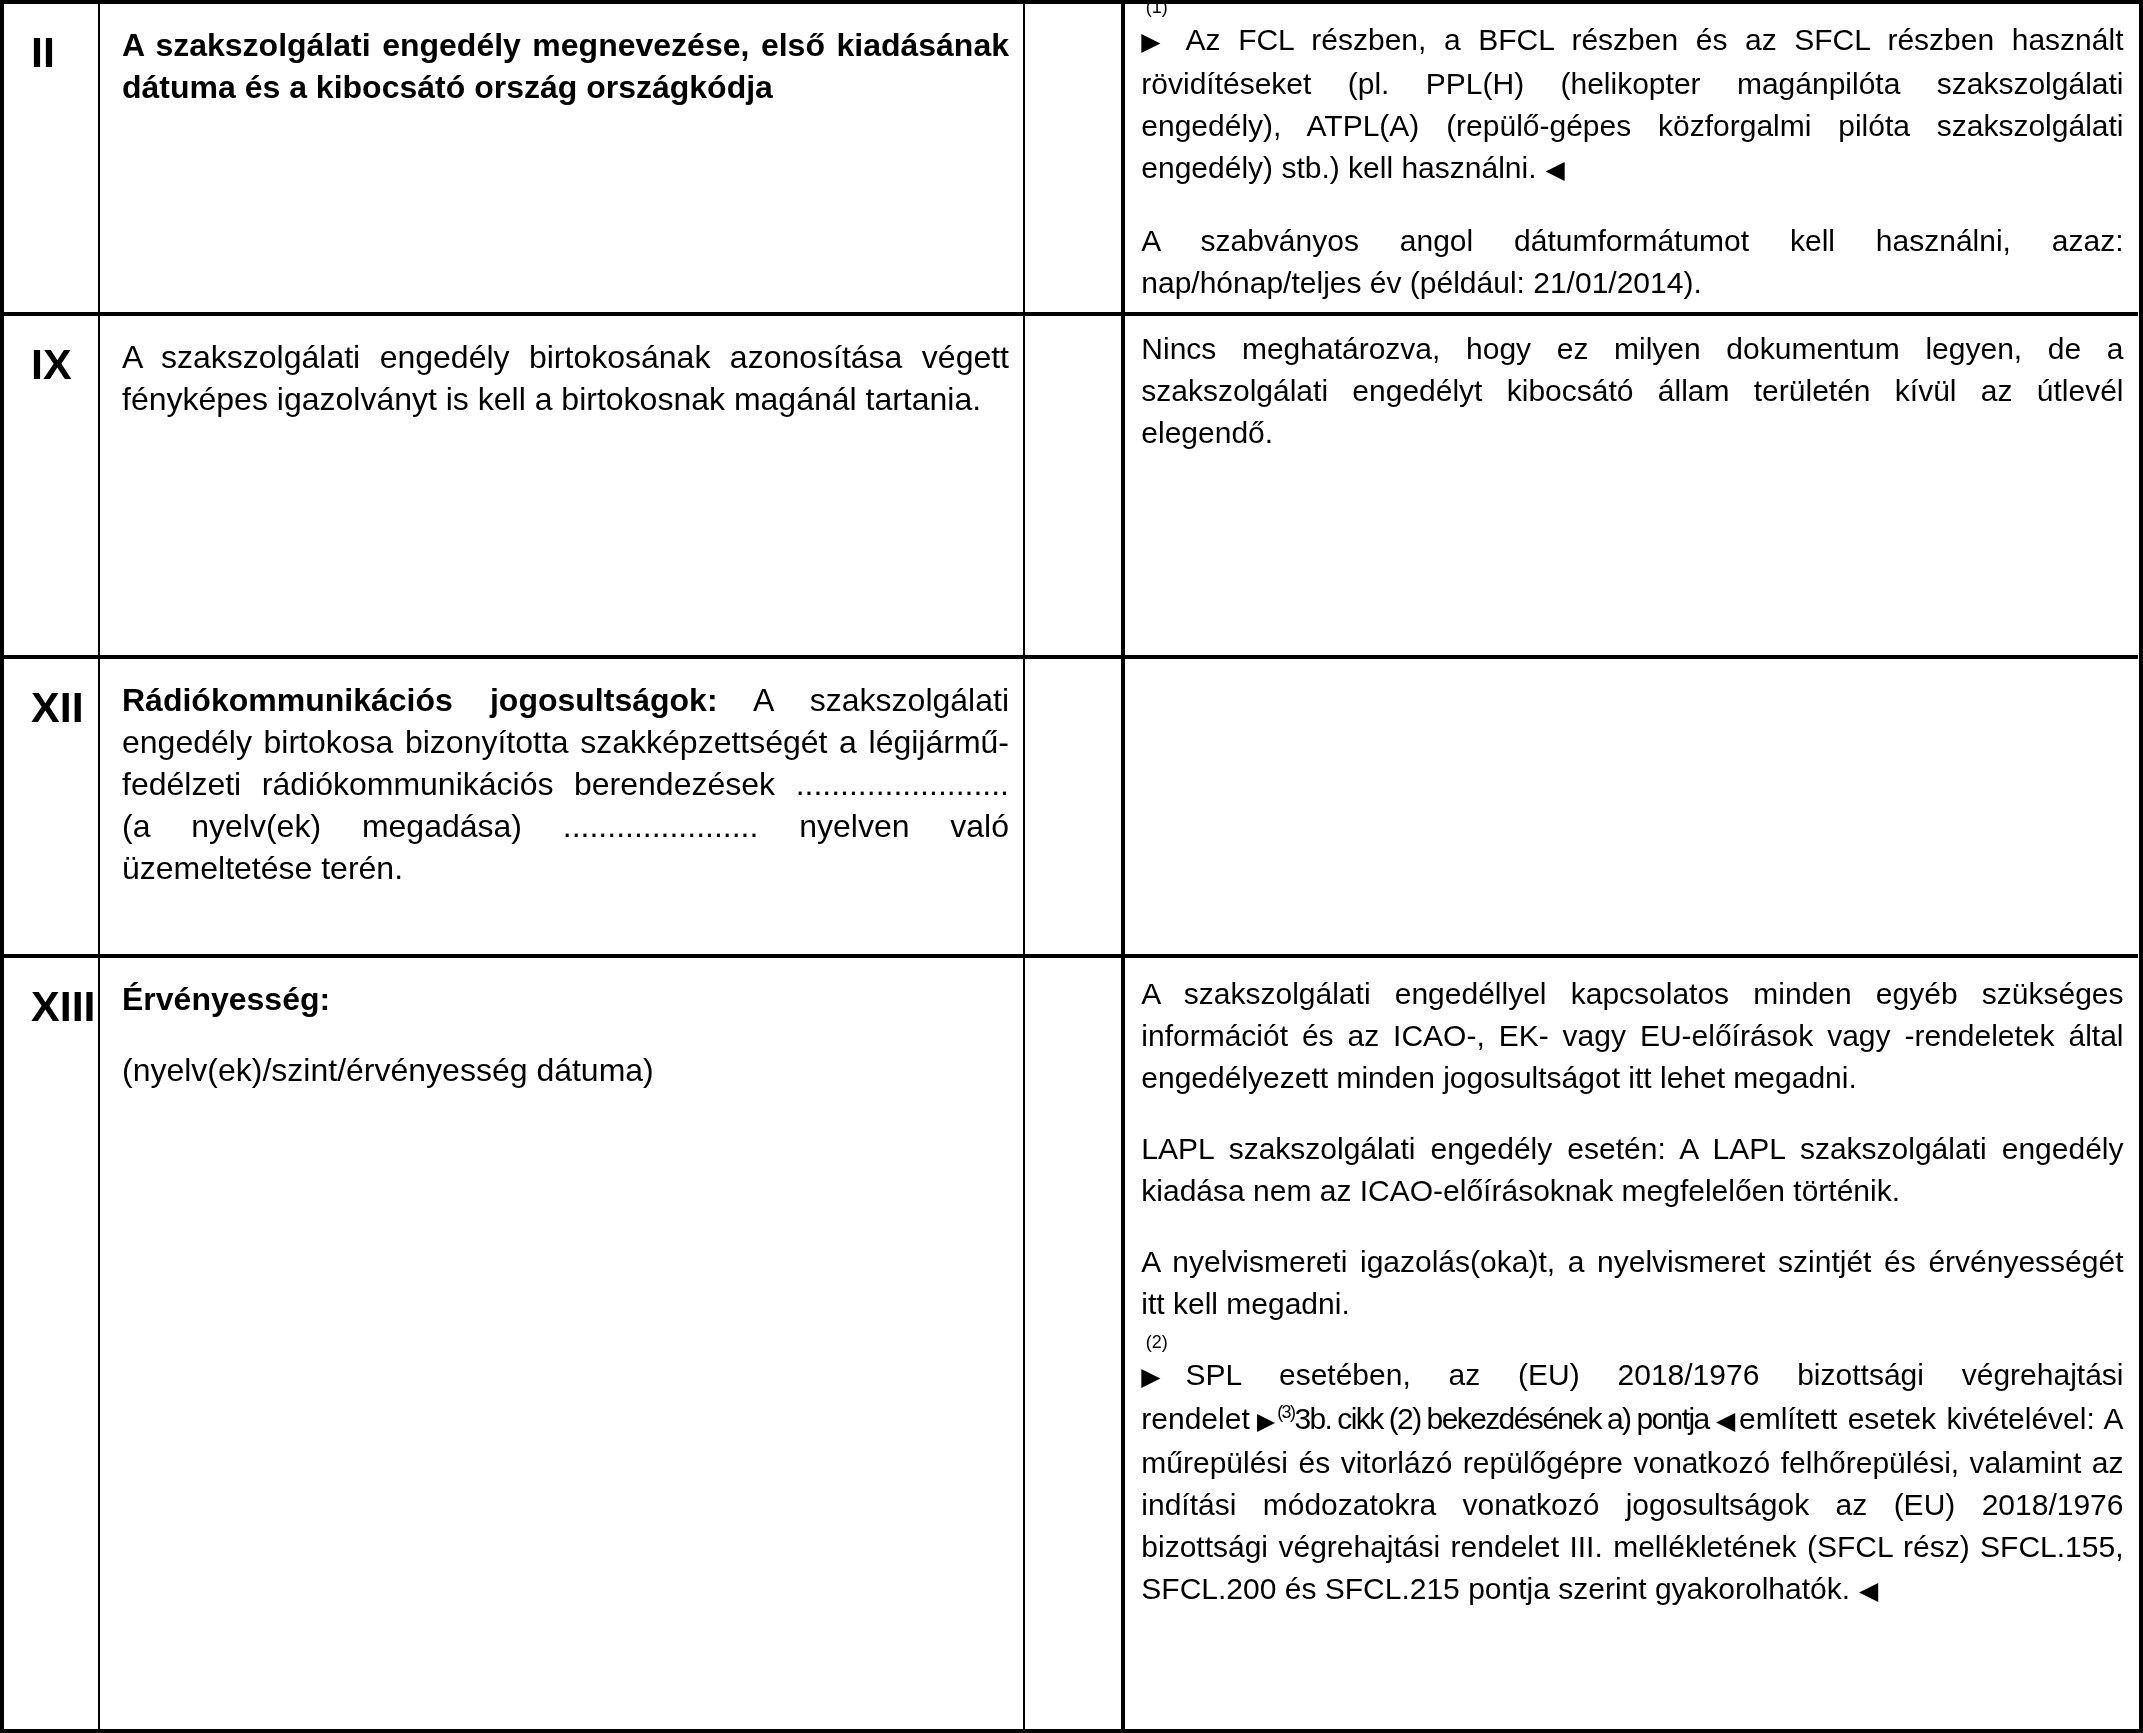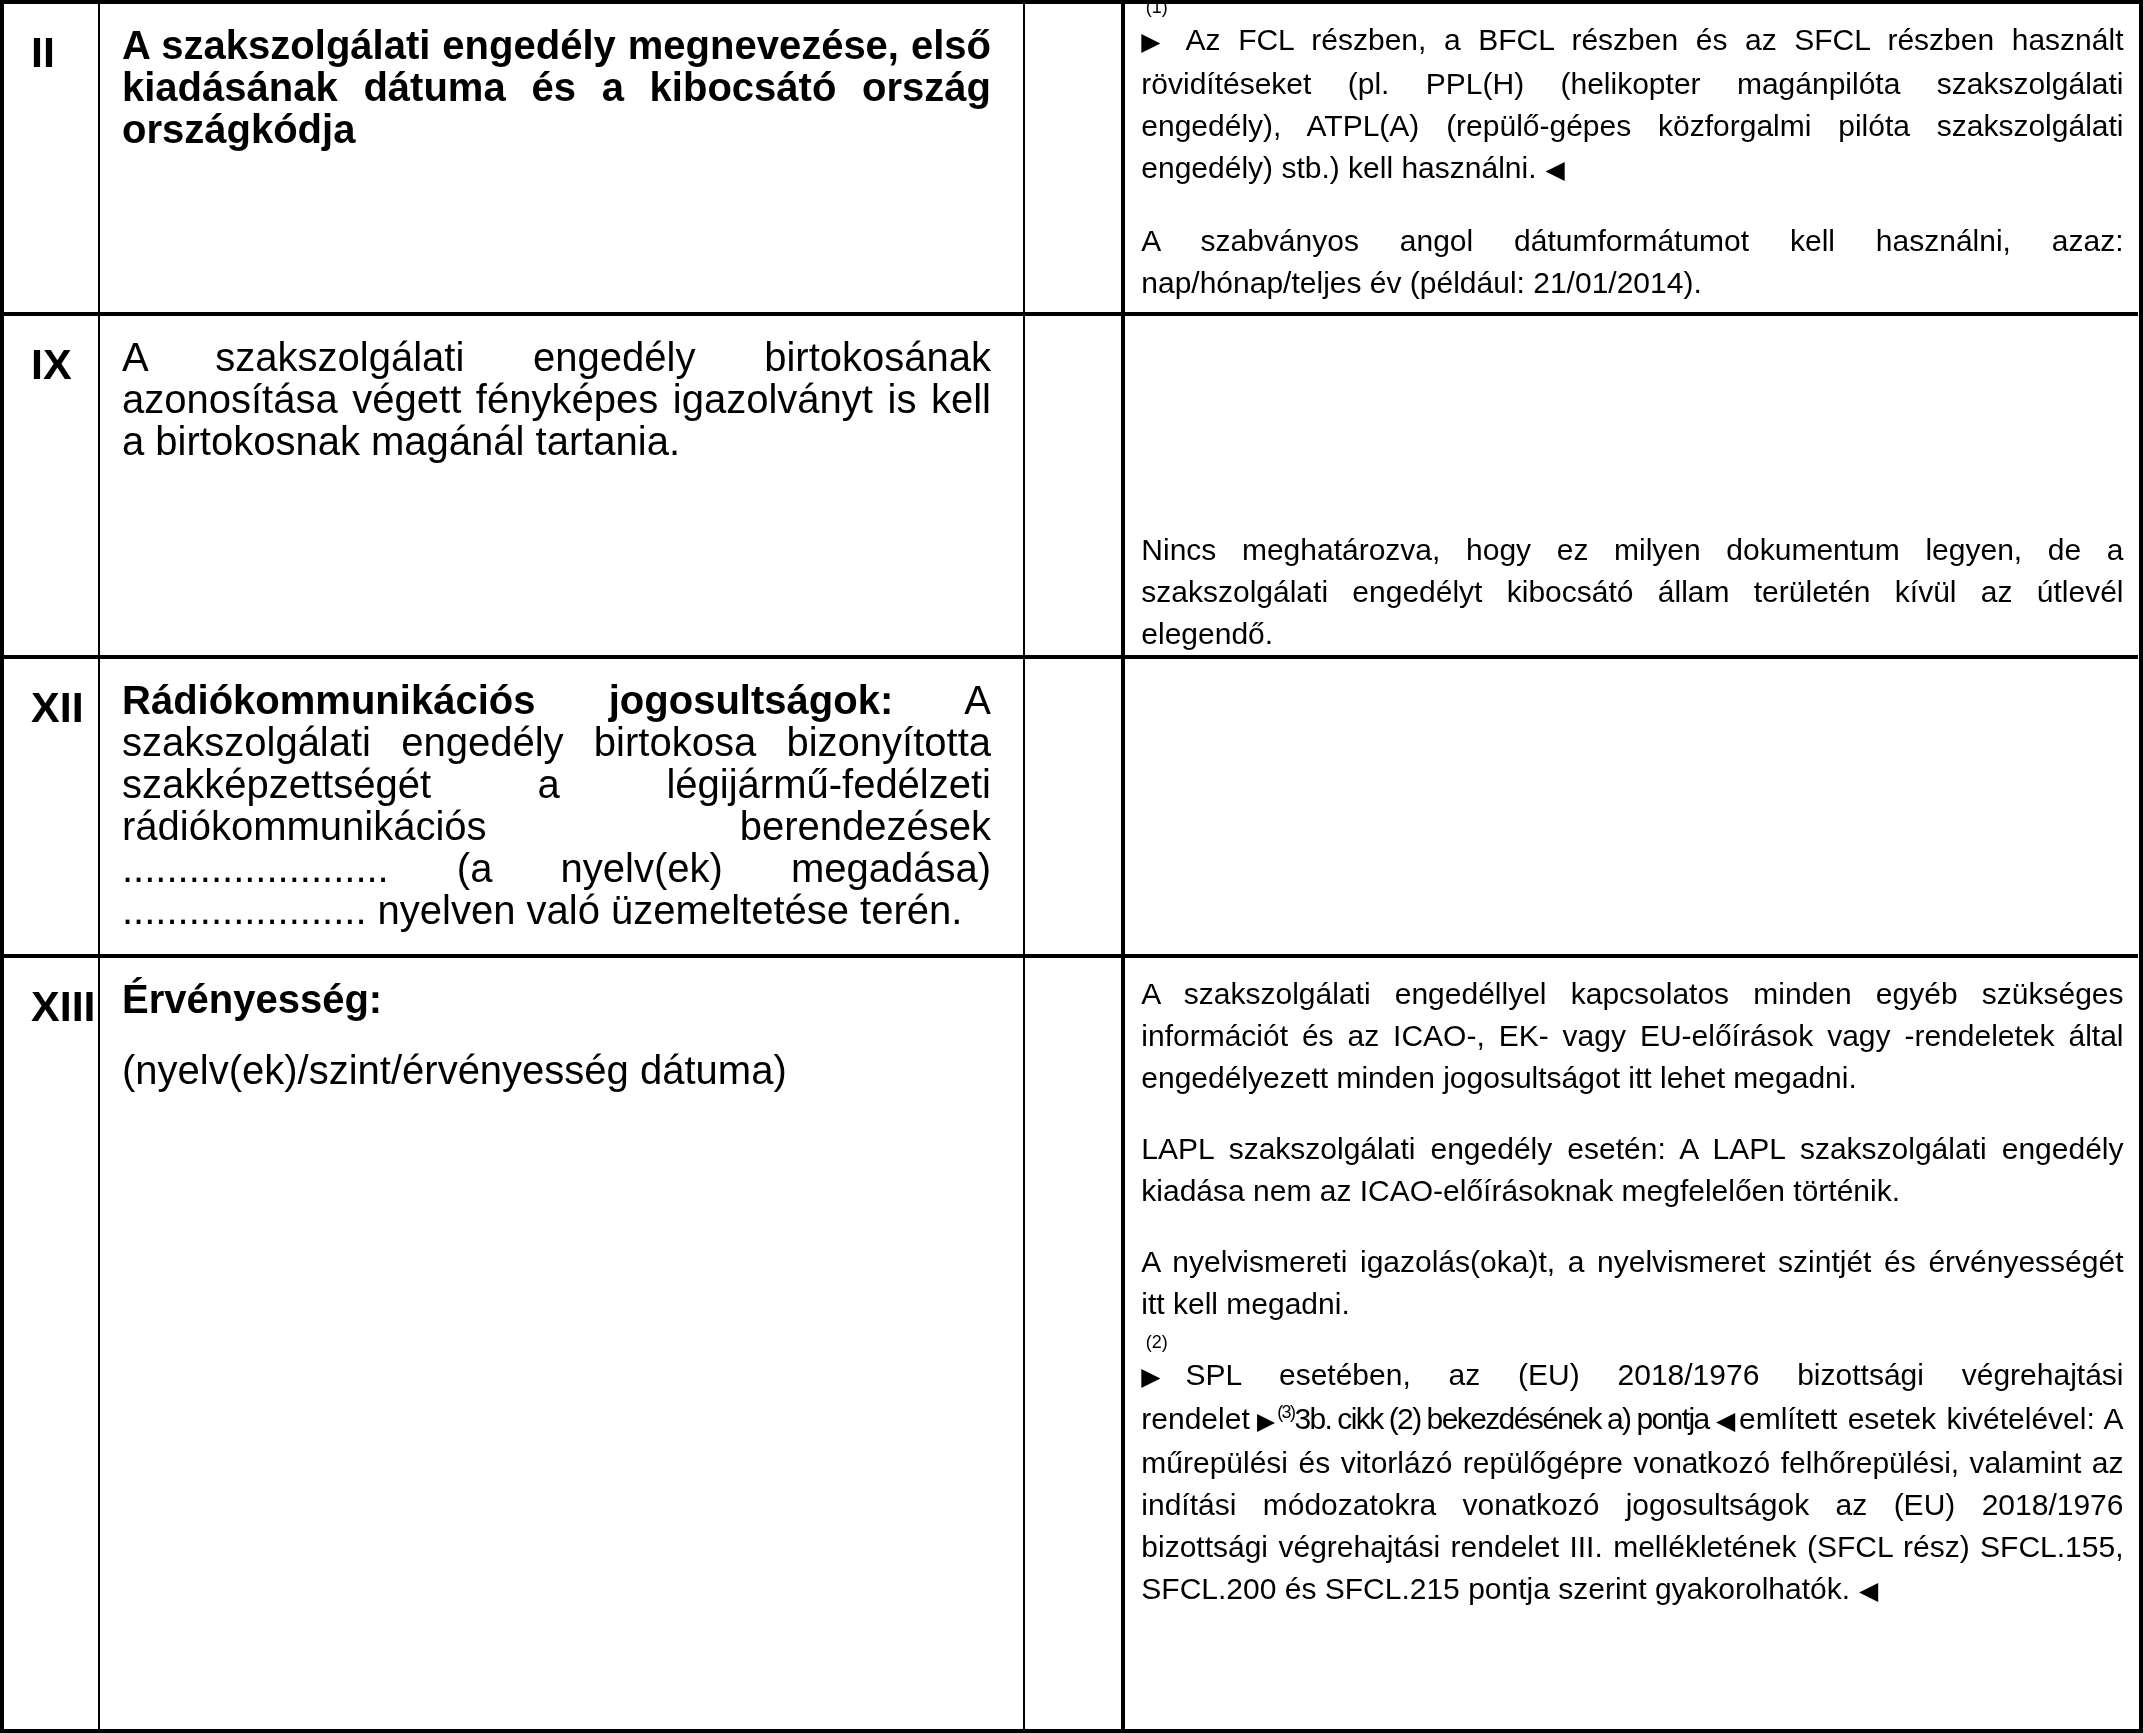--- a/index.html
+++ b/index.html
@@ -17,23 +17,23 @@
     grid-template-rows:312px 343px 299px 1fr;
     border:4.5px solid #000;
     box-sizing:border-box;
   }
   .cell{box-sizing:border-box;overflow:hidden;background:#fff;}
   .c1{border-right:2.7px solid #000;}
   .c2{border-right:2.7px solid #000;}
   .c3{border-right:4.5px solid #000;}
   .r1,.r2,.r3{border-bottom:4.5px solid #000;}
   .label-cell{padding:23.5px 0 0 27px;font-size:43px;font-weight:bold;}
-  .desc-cell{padding:20px 32px 0 22px;font-size:40px;line-height:42px;}
+  .desc-cell{padding:20px 14px 0 22px;font-size:32px;line-height:42px;}
   .expl-cell{padding:14.5px 14.5px 0 16.3px;font-size:30px;line-height:42px;}
-  .center-v{display:flex;flex-direction:column;justify-content:flex-end;padding-top:0;}
+  .center-v{display:flex;flex-direction:column;justify-content:flex-start;padding-top:12px;}
   p.para{margin:0;text-align:justify;}
   p.para + p.para{margin-top:29px;}
   p.para.big-gap{margin-top:40px;}
   .lead{font-weight:bold;}
   
   .mblock{display:inline-block;position:relative;margin-right:25px;vertical-align:baseline;}
   .mblock .msup{position:absolute;top:-21px;left:4.5px;font-size:18px;line-height:18px;white-space:nowrap;}
   .tri{font-size:25px;font-family:"DejaVu Sans",sans-serif;}
   .tri-inline{font-size:23.5px;font-family:"DejaVu Sans",sans-serif;margin-left:5.4px;}
   .isup{font-size:18px;vertical-align:super;line-height:0;}

